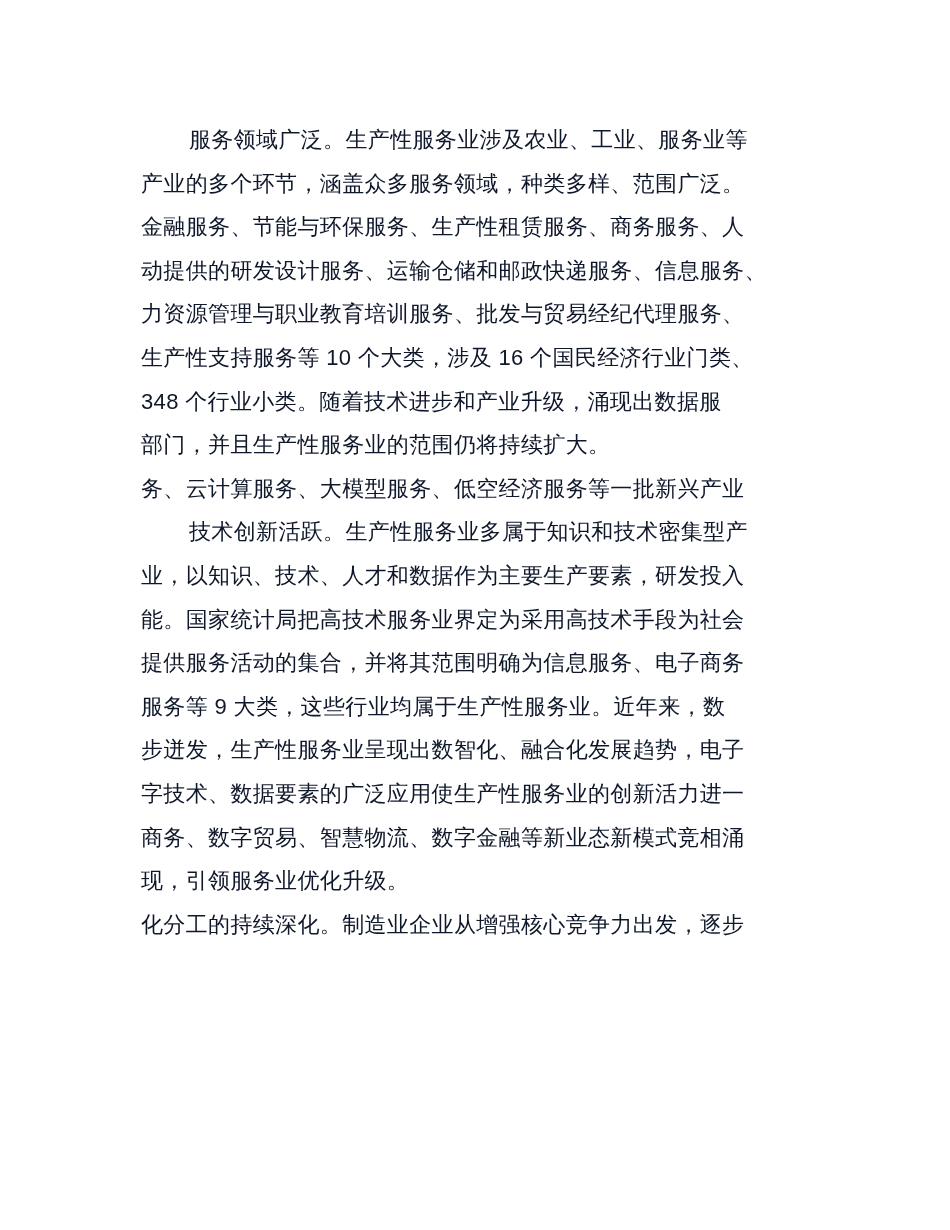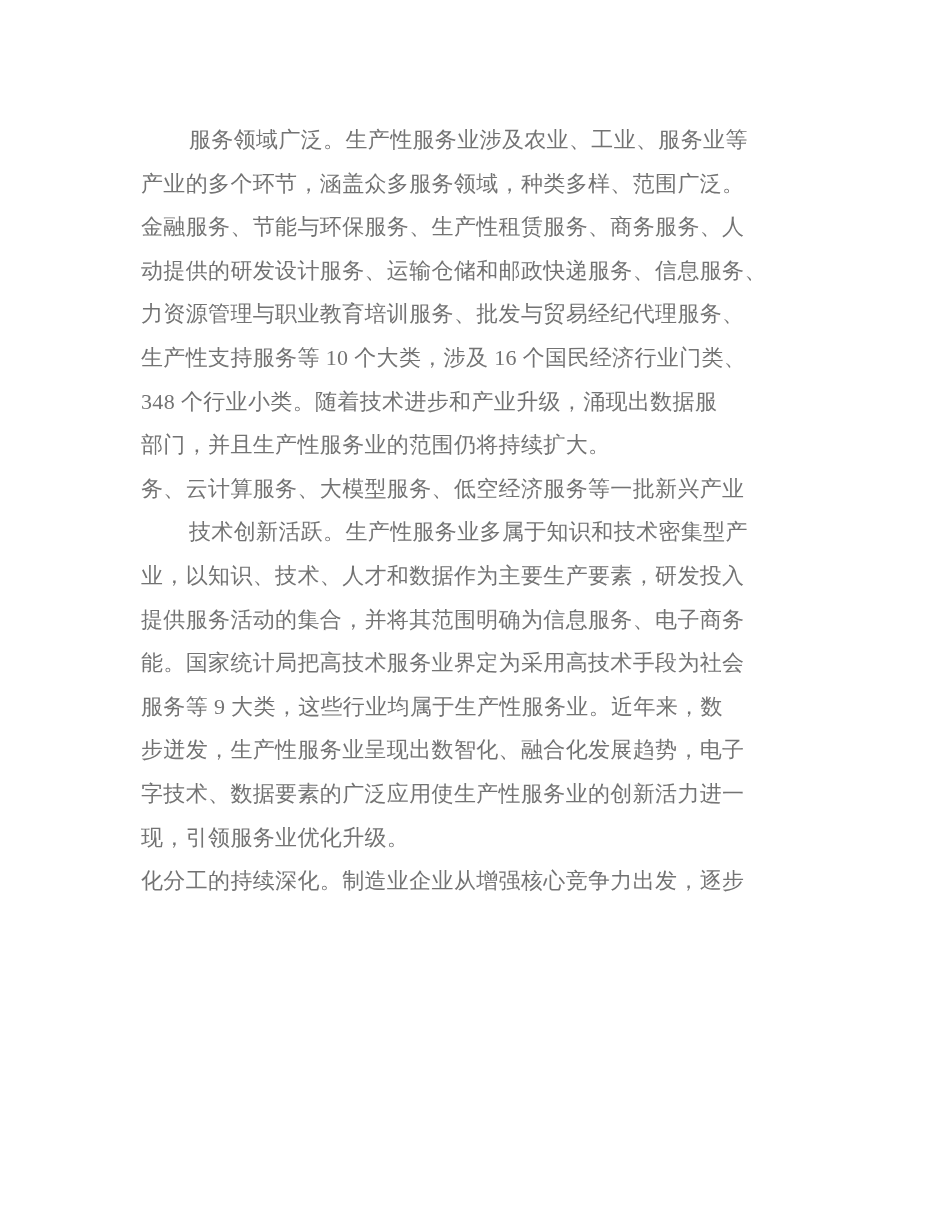--- a/index.html
+++ b/index.html
@@ -1,24 +1,24 @@
 <!DOCTYPE html>
 <html><head>
 <meta charset="utf-8">
 <style>
   html, body { margin: 0; padding: 0; background: #ffffff; }
   body { width: 950px; height: 1230px; position: relative; overflow: hidden; }
   .page { position: absolute; left: 0; top: 0; width: 950px; height: 1230px; background: #ffffff; }
   .text-block { position: absolute; left: 141px; top: 118px; width: 680px; }
   .line {
-    font-family: Liberation Serif, serif;
+    font-family: Liberation Sans, sans-serif;
     font-size: 22px;
     line-height: 43.6px;
     height: 43.6px;
-    color: #737373;
+    color: #0f172a;
     white-space: nowrap;
     letter-spacing: 0.35px;
   }
   .indent { padding-left: 48px; }
 </style>
 </head>
 <body>
 
 <div class="page">
   <div class="text-block">
@@ -31,25 +31,26 @@
       <div class="line">力资源管理与职业教育培训服务、批发与贸易经纪代理服务、</div>
       <div class="line">生产性支持服务等 10 个大类，涉及 16 个国民经济行业门类、</div>
       <div class="line">348 个行业小类。随着技术进步和产业升级，涌现出数据服</div>
       <div class="line">部门，并且生产性服务业的范围仍将持续扩大。</div>
       <div class="line">务、云计算服务、大模型服务、低空经济服务等一批新兴产业</div>
     </div>
 
     <div>
       <div class="line indent">技术创新活跃。生产性服务业多属于知识和技术密集型产</div>
       <div class="line">业，以知识、技术、人才和数据作为主要生产要素，研发投入</div>
+      <div class="line">能。国家统计局把高技术服务业界定为采用高技术手段为社会</div>
       <div class="line">提供服务活动的集合，并将其范围明确为信息服务、电子商务</div>
-      <div class="line">能。国家统计局把高技术服务业界定为采用高技术手段为社会</div>
       <div class="line">服务等 9 大类，这些行业均属于生产性服务业。近年来，数</div>
       <div class="line">步迸发，生产性服务业呈现出数智化、融合化发展趋势，电子</div>
       <div class="line">字技术、数据要素的广泛应用使生产性服务业的创新活力进一</div>
+      <div class="line">商务、数字贸易、智慧物流、数字金融等新业态新模式竞相涌</div>
       <div class="line">现，引领服务业优化升级。</div>
     </div>
 
     <div>
       <div class="line">化分工的持续深化。制造业企业从增强核心竞争力出发，逐步</div>
     </div>
 
   </div>
 </div>
 

